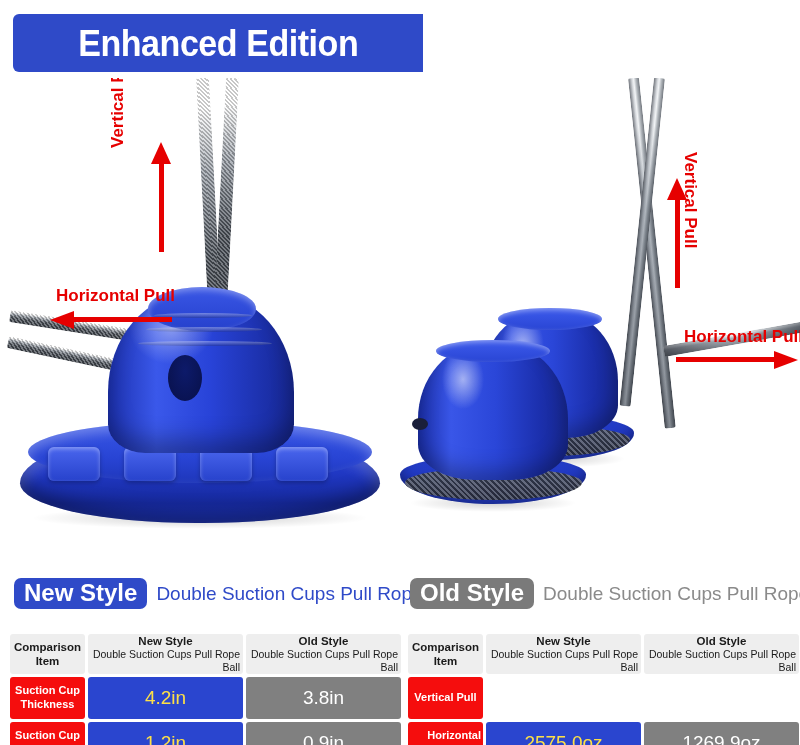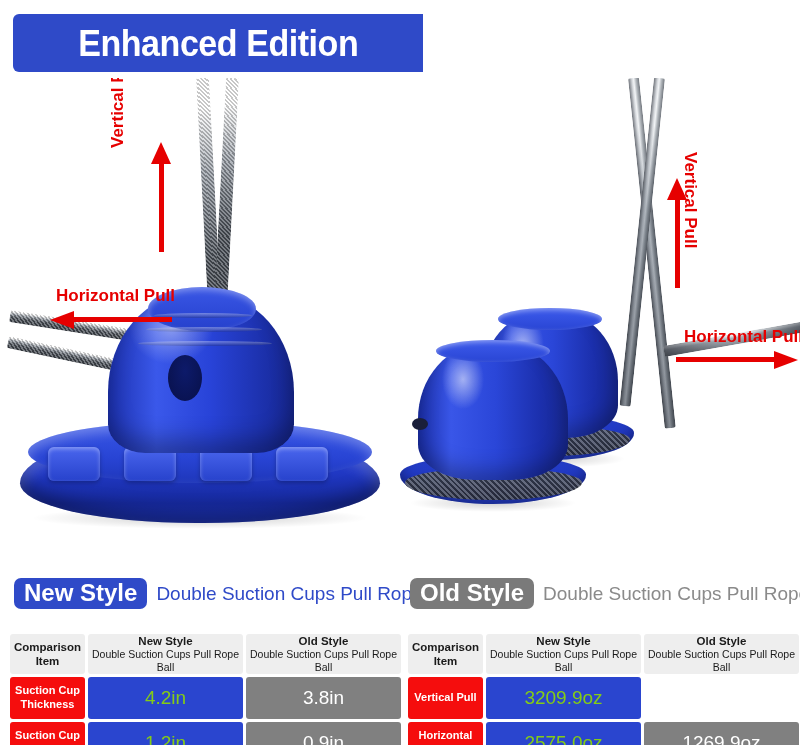--- a/index.html
+++ b/index.html
@@ -175,39 +175,39 @@
 
   
   .cmp-table{
     position:absolute;
     display:flex;flex-direction:column;gap:3px;
   }
   .row{display:flex;gap:3px;}
   .cell{
     display:flex;flex-direction:column;
     align-items:center;justify-content:center;
-    text-align:center;
+    text-align:right;
     box-sizing:border-box;
     border-radius:3px;
   }
   .c1{width:75px;}
   .c2{width:155px;}
   .c3{width:155px;}
   .hdr{
     background:#eeeeee;color:#1a1a1a;height:40px;padding:2px 3px;
   }
   .hdr .l1{font-size:11.5px;font-weight:bold;line-height:1.22;}
   .hdr .l2{font-size:10.5px;line-height:1.2;}
   .hdr-item .l1{font-size:11.5px;font-weight:bold;line-height:1.25;}
   .item-cell{
     background:#f50d0d;color:#ffffff;height:42px;
     font-size:11px;font-weight:bold;line-height:1.25;padding:0 2px;
   }
   .val-new{
-    background:#2a45cf;color:#84cc16;height:42px;font-size:19px;
+    background:#2a45cf;color:#fde047;height:42px;font-size:19px;
   }
   .val-old{
     background:#808080;color:#ffffff;height:42px;font-size:19px;
   }
 </style>
 </head>
 <body>
 
 <div class="page">
 
@@ -356,21 +356,20 @@
       </div>
       <div class="cell hdr c3">
         <span class="l1">Old Style</span>
         <span class="l2">Double Suction Cups Pull Rope Ball</span>
       </div>
     </div>
     <div class="row">
       <div class="cell item-cell c1">
         <span>Vertical Pull</span>
       </div>
-      <div class="cell val-new c2">3209.9oz</div>
     </div>
     <div class="row">
       <div class="cell item-cell c1">
         <span>Horizontal Pull</span>
       </div>
       <div class="cell val-new c2">2575.0oz</div>
       <div class="cell val-old c3">1269.9oz</div>
     </div>
   </div>
 

